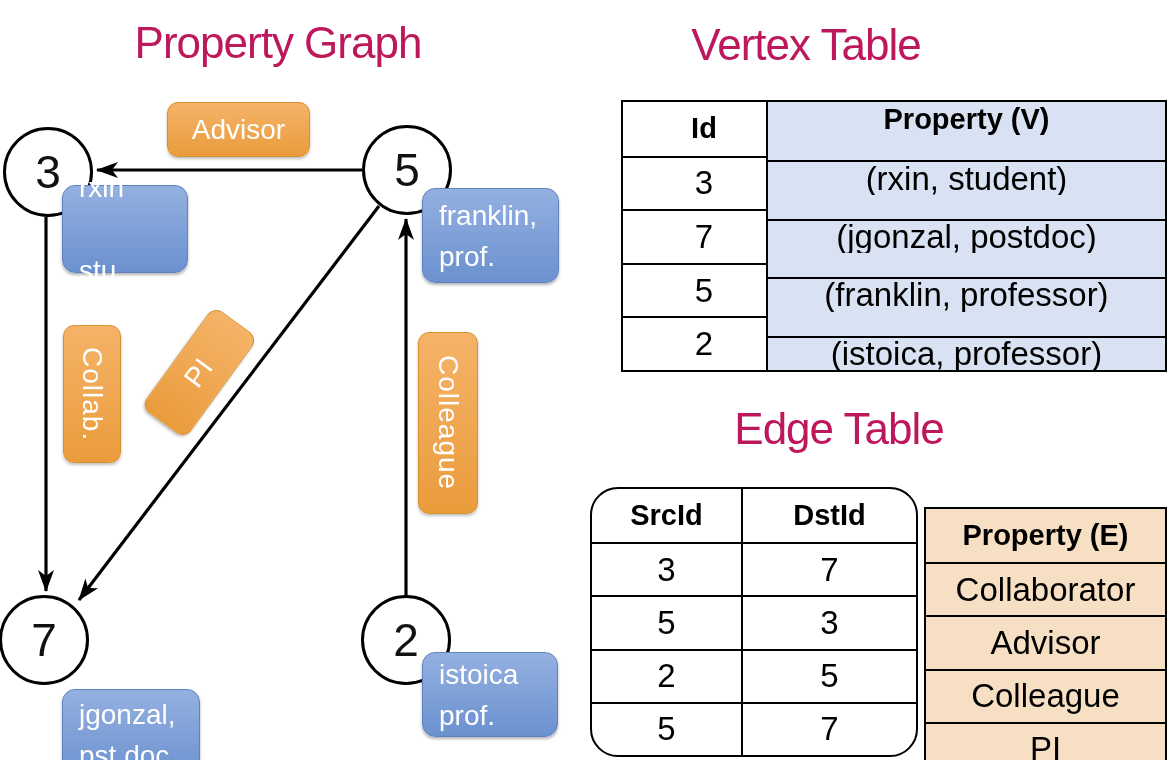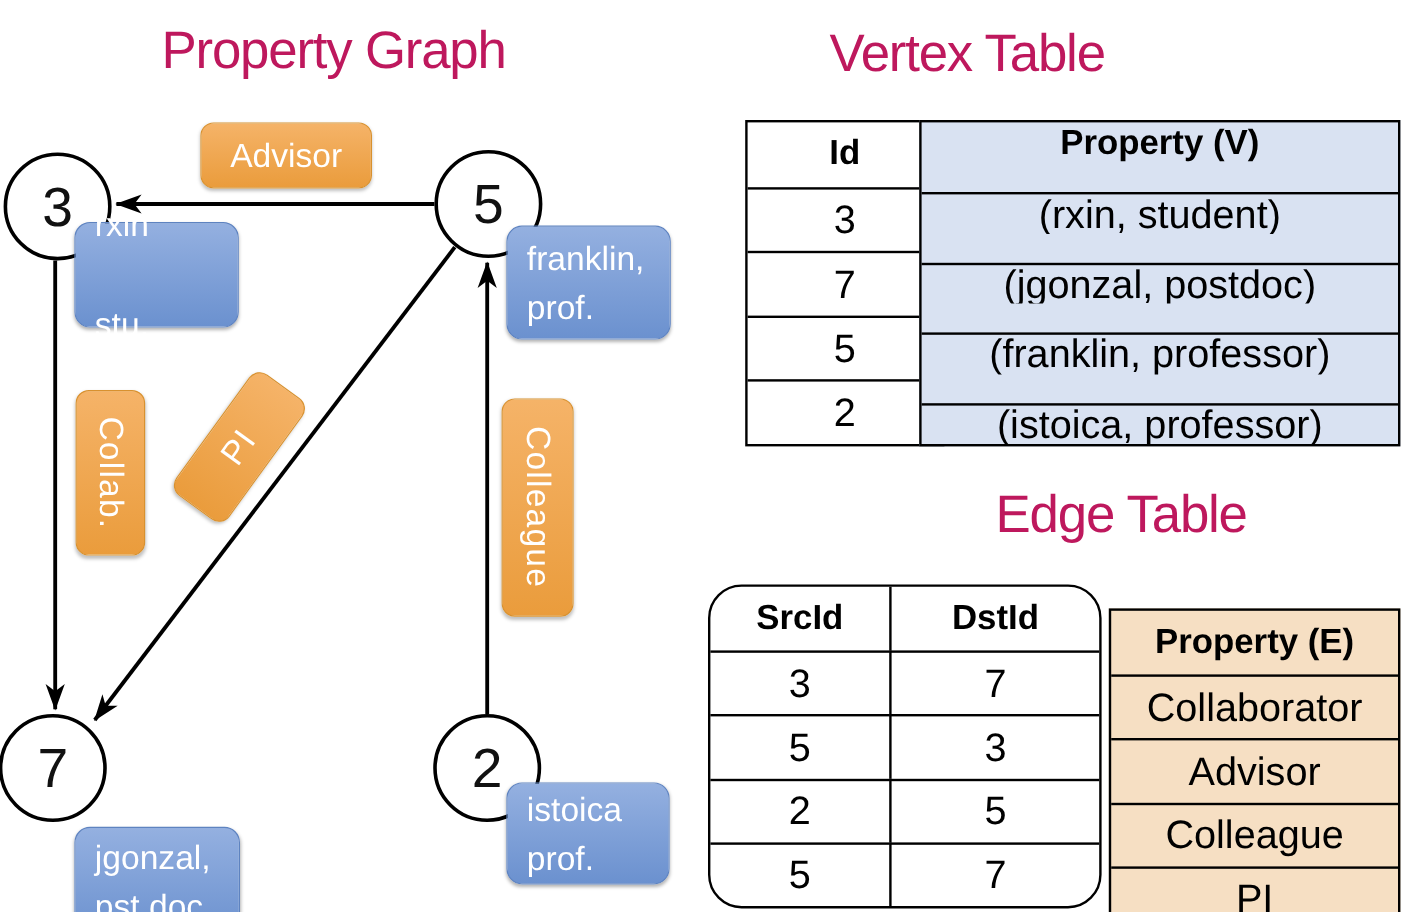--- a/index.html
+++ b/index.html
@@ -92,21 +92,21 @@
   <div class="abs ebox" style="left:63px;top:325px;width:58px;height:138px;">
     <span class="vtext">Collab.</span>
   </div>
   <div class="abs ebox" id="edge-label-pi" style="left:172px;top:310px;width:55px;height:125px;">
     <span class="ptext">PI</span>
   </div>
   <div class="abs ebox" style="left:418px;top:332px;width:60px;height:182px;">
     <span class="vtext">Colleague</span>
   </div>
 
-  <div class="abs vbox" style="left:62px;top:185px;width:137px;height:88px;gap:42px;">
+  <div class="abs vbox" style="left:62px;top:185px;width:126px;height:88px;gap:42px;">
     <span>rxin</span>
     <span>stu.</span>
   </div>
   <div class="abs vbox" style="left:422px;top:188px;width:137px;height:95px;">
     <span>franklin,</span>
     <span>prof.</span>
   </div>
   <div class="abs vbox" style="left:62px;top:650px;width:138px;height:92px;margin-top:39px;">
     <span>jgonzal,</span>
     <span>pst.doc.</span>
@@ -127,21 +127,21 @@
   </div>
 
   <div class="abs dtable fill-blue" style="left:766px;top:100px;width:401px;height:272px;grid-template-rows:repeat(5,1fr);gap:24px;">
     <div class="c hd r0">Property (V)</div>
     <div class="c">(rxin, student)</div>
     <div class="c">(jgonzal, postdoc)</div>
     <div class="c">(franklin, professor)</div>
     <div class="c">(istoica, professor)</div>
   </div>
 
-  <div class="abs big-title" style="left:639px;top:398px;width:400px;text-align:right;">Edge Table</div>
+  <div class="abs big-title" style="left:639px;top:398px;width:400px;">Edge Table</div>
 
   <div class="abs dtable" style="left:590px;top:487px;width:328px;height:270px;grid-template-columns:149px 1fr;grid-template-rows:repeat(5,1fr);border-radius:28px;">
     <div class="c hd r0">SrcId</div>
     <div class="c hd r0 col2">DstId</div>
     <div class="c">3</div>
     <div class="c col2">7</div>
     <div class="c">5</div>
     <div class="c col2">3</div>
     <div class="c">2</div>
     <div class="c col2">5</div>

